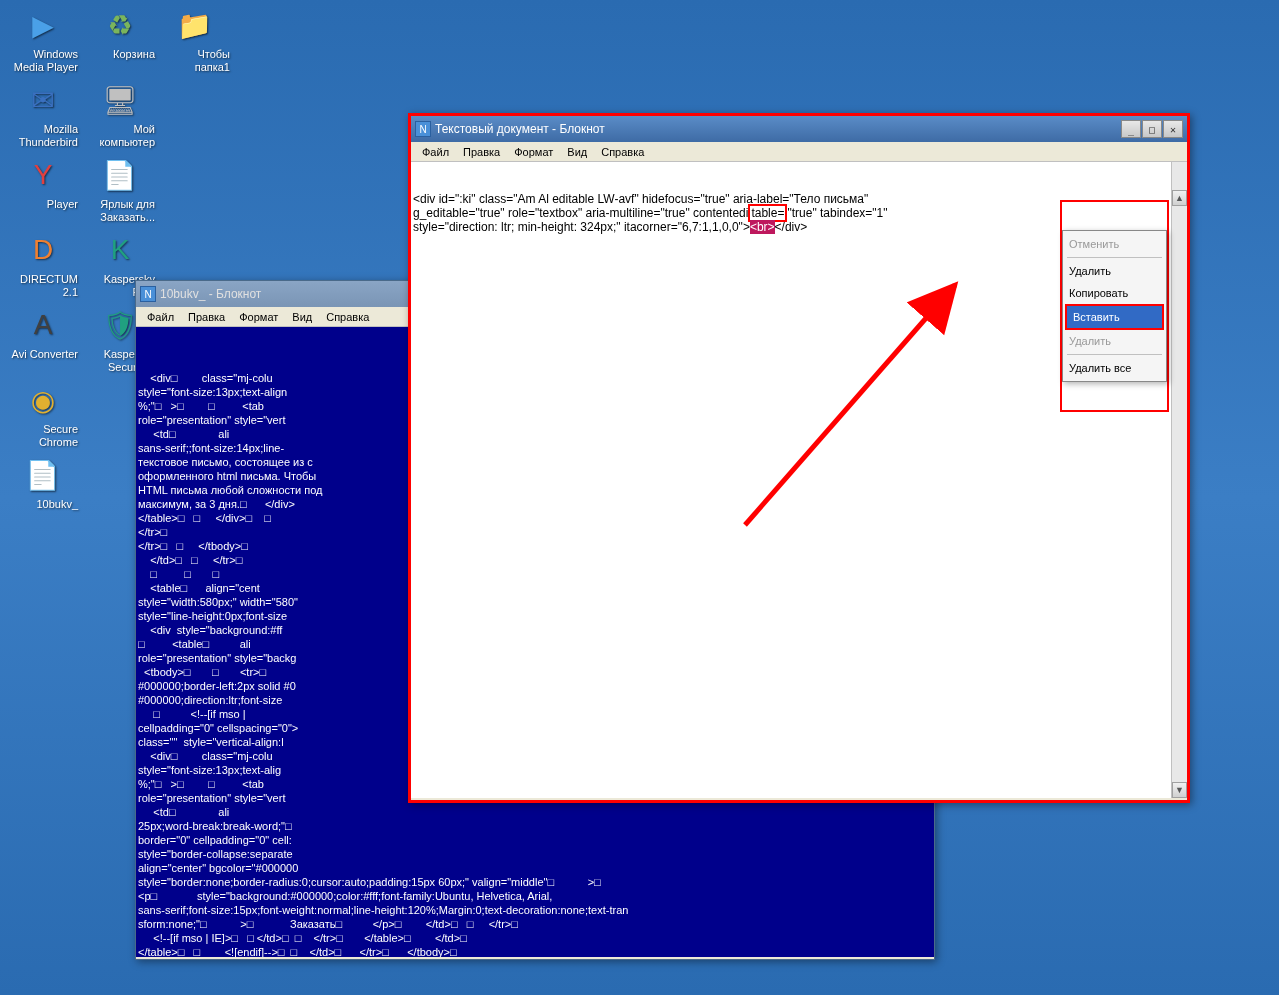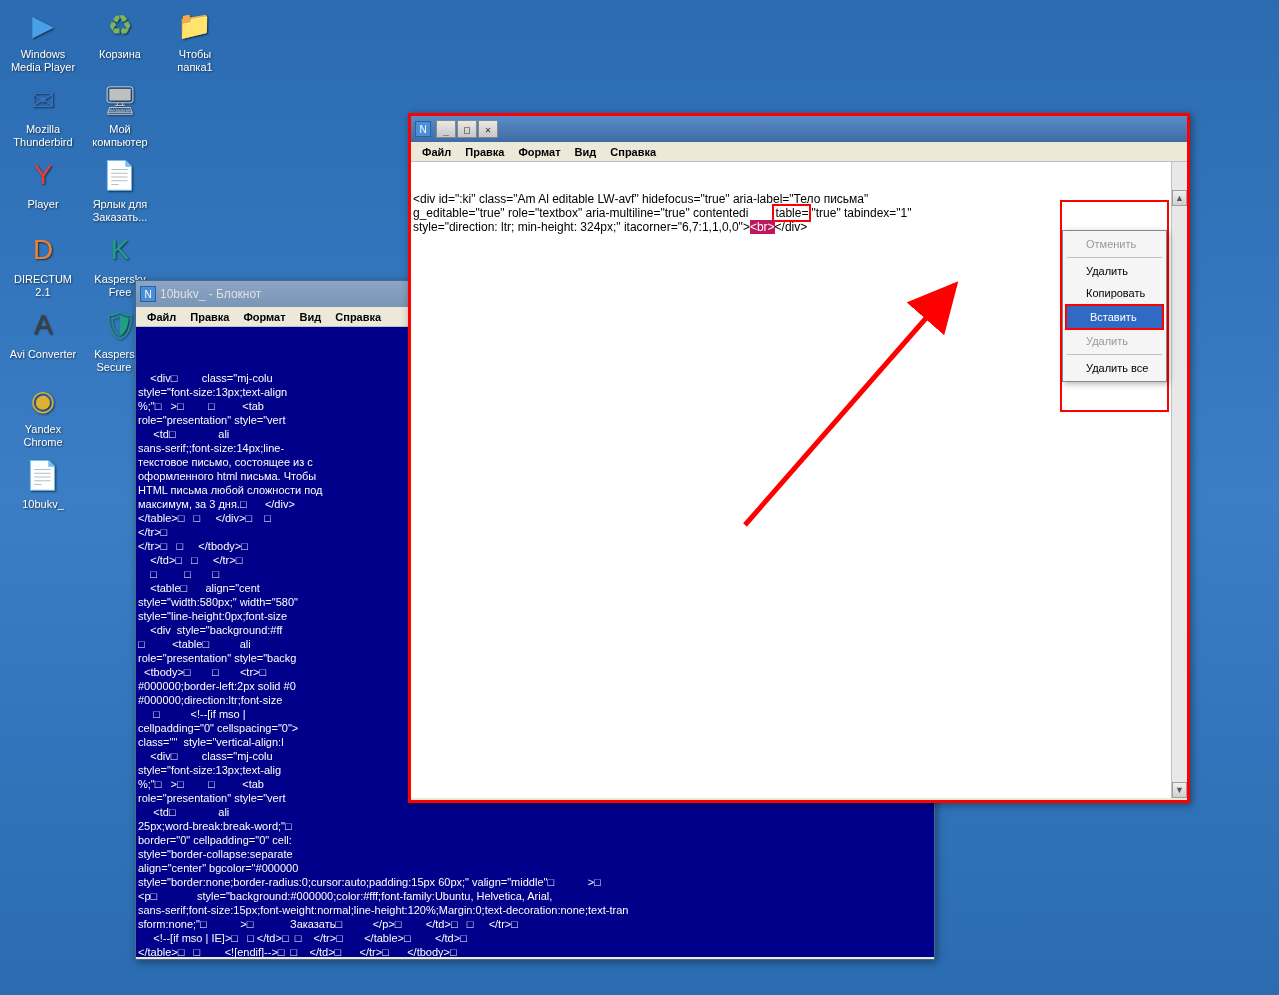--- a/index.html
+++ b/index.html
@@ -2,49 +2,49 @@
 <html><head>
 <meta charset="utf-8">
 <style>
 * { margin: 0; padding: 0; box-sizing: border-box; font-family: "Segoe UI", Tahoma, sans-serif; }
 body { width: 1279px; height: 995px; background: linear-gradient(to bottom, #2a6bb1, #3b7ec5 50%, #2a6bb1); overflow: hidden; position: relative; }
 
 
 .desktop { position: absolute; top: 0; left: 0; width: 100%; height: 100%; }
 .d-icon { position: absolute; width: 70px; text-align: center; color: white; font-size: 11px; text-shadow: 1px 1px 2px rgba(0,0,0,0.6); cursor: pointer; }
 .d-icon .ico { width: 40px; height: 40px; margin: 0 auto 3px; display: flex; align-items: center; justify-content: center; font-size: 28px; }
-.d-icon .lbl { display: block; word-wrap: break-word; line-height: 1.2; }
+.d-icon .lbl { display: block; word-wrap: break-word; line-height: 1.2; text-align: right; }
 
 
 .window { position: absolute; border: 1px solid #4a6a8a; background: #ece9d8; box-shadow: 2px 2px 8px rgba(0,0,0,0.4); }
 .titlebar { height: 26px; display: flex; align-items: center; padding: 0 4px; font-size: 12px; }
 .titlebar.active { background: linear-gradient(to bottom, #5a8cc7, #3e6ba5); color: white; }
 .titlebar.inactive { background: linear-gradient(to bottom, #8aa5c5, #7a95b5); color: #e0e0e0; }
 .titlebar .tico { width: 16px; height: 16px; margin-right: 4px; background: #4a90d8; border: 1px solid #2a60a0; display: flex; align-items:center; justify-content:center; font-size:10px; color:white;}
 .titlebar .ttx { flex: 1; }
 .titlebar .wbtns { display: flex; gap: 0; }
 .wbtn { width: 20px; height: 18px; background: linear-gradient(to bottom,#e8e8e8,#c8c8c8); border: 1px solid #888; margin-left: 1px; font-size: 10px; display: flex; align-items: center; justify-content: center; cursor: pointer; font-family: monospace; color: #333; }
 .menubar { height: 20px; background: #ece9d8; border-bottom: 1px solid #c0c0c0; display: flex; align-items: center; padding: 0 4px; font-size: 11px; }
-.mitem { padding: 2px 7px; cursor: pointer; font-weight: bold; }
+.mitem { padding: 2px 7px; cursor: pointer; }
 .editor { background: white; font-family: "Lucida Console", monospace; font-size: 12px; padding: 2px; overflow: hidden; white-space: pre; position: relative; }
 
 
 #win1 .editor { background: #00008b; color: white; line-height: 14px; font-size: 11px; }
 #win1 .editor .selbg { position:absolute; top:0;left:0;right:0;bottom:0; background:#00008b;}
 #win1 .editor .txt { position:relative; }
 
 
 #win2 { border: 3px solid red; }
 #win2 .editor { color: black; line-height: 14px; }
 .hlsel { background: #be185d; color: white; }
-.hlred { border: 2px solid red; padding: 0 1px; margin-left: 24px; }
+.hlred { border: 2px solid red; padding: 0 1px; }
 
 
 .ctxmenu { position: absolute; background: #f5f5f5; border: 1px solid #888; box-shadow: 2px 2px 6px rgba(0,0,0,0.3); width: 105px; font-size: 11px; padding: 2px 0; }
-.ctxitem { padding: 4px 23px; cursor: pointer; }
+.ctxitem { padding: 4px 6px; cursor: pointer; }
 .ctxitem.disabled { color: #999; }
 .ctxitem.hl { border: 2px solid red; background: #316ac5; color: white; margin: 0 2px; }
 .ctxdiv { height: 1px; background: #c0c0c0; margin: 2px 4px; }
 .ctxouter { border: 2px solid red; }
 
 
 .arrow { position: absolute; pointer-events: none; }
 
 
 .vscroll { position: absolute; right: 0; top: 0; bottom: 0; width: 16px; background: #e8e8e8; border-left: 1px solid #c0c0c0; }
@@ -93,21 +93,21 @@
     <div class="d-icon" style="top: 305px; left: 8px;">
       <div class="ico" style="color:#404040">A</div>
       <span class="lbl">Avi Converter</span>
     </div>
     <div class="d-icon" style="top: 305px; left: 85px;">
       <div class="ico" style="color:#20a080">🛡</div>
       <span class="lbl">Kaspersky Secure ...</span>
     </div>
     <div class="d-icon" style="top: 380px; left: 8px;">
       <div class="ico" style="color:#e0b030">◉</div>
-      <span class="lbl">Yandex Chrome</span>
+      <span class="lbl">Secure Chrome</span>
     </div>
     <div class="d-icon" style="top: 455px; left: 8px;">
       <div class="ico" style="color:#e8e8e8">📄</div>
       <span class="lbl">10bukv_</span>
     </div>
   </div>
 
 <div class="window" id="win1" style="left:135px; top:280px; width:800px; height:680px;">
   <div class="titlebar inactive">
     <div class="tico">N</div>
@@ -167,20 +167,21 @@
 &lt;/table&gt;□     □    &lt;/div&gt;□    □        &lt;!--[if mso | IE]&gt;□   □ &lt;/td&gt;□
     □    &lt;![endif]--&gt;□    □ &lt;/tr&gt;□  □   &lt;/tbody&gt;□  &lt;/tr&gt;□   □    &lt;/table&gt;□
 &lt;/div&gt;□   □     □   &lt;!--[if mso | IE]&gt;□   □ &lt;/td&gt;□  □    &lt;/tr&gt;□      &lt;/table&gt;□
   &lt;![endif]--&gt;□ □   &lt;/div&gt;□  □   &lt;/body&gt;□  □   &lt;/html&gt;□</div>
   </div>
 </div>
 
 <div class="window" id="win2" style="left:408px; top:113px; width:782px; height:690px;">
   <div class="titlebar active">
     <div class="tico">N</div>
+    <div class="ttx">Текстовый документ - Блокнот</div>
     <div class="wbtns">
       <div class="wbtn">_</div>
       <div class="wbtn">□</div>
       <div class="wbtn">✕</div>
     </div>
   </div>
   <div class="menubar" id="menu2">
       <span class="mitem">Файл</span>
       <span class="mitem">Правка</span>
       <span class="mitem">Формат</span>

